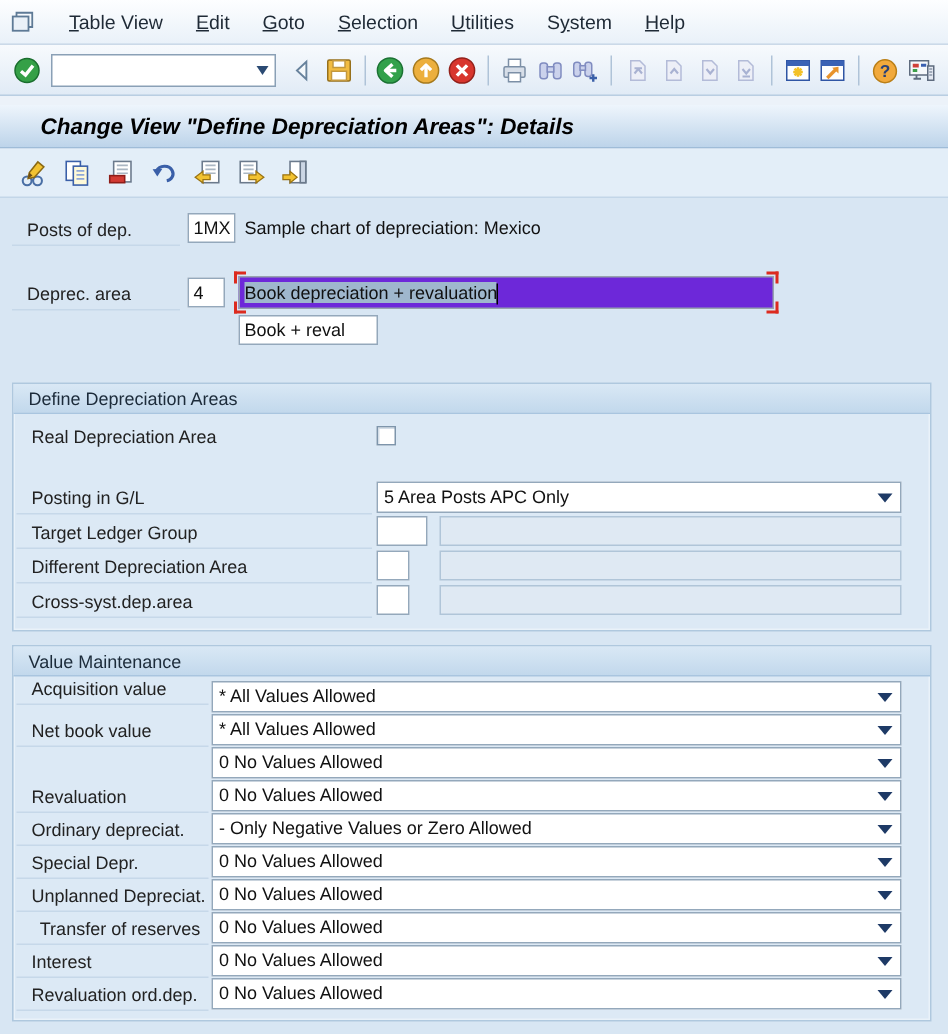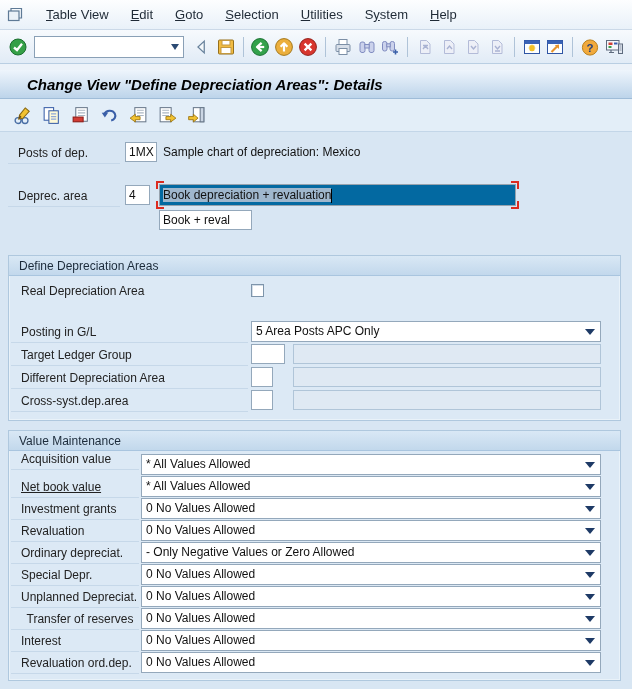--- a/index.html
+++ b/index.html
@@ -94,21 +94,21 @@
   }
   .dropdown .dd-arrow {
     position:absolute; right:5px; top:7px; width:0; height:0;
     border-left:5px solid transparent; border-right:5px solid transparent;
     border-top:6px solid #1E3A66;
   }
   
   .focus-wrap { position:absolute; }
   .name-field {
     position:absolute; left:0; top:2px; right:0; height:22px;
-    background:#0369a1; border:1px solid #97A3AE;
+    background:#6d28d9; border:1px solid #97A3AE;
     line-height:20px; padding-left:3px; color:#111; white-space:nowrap; overflow:hidden;
   }
   .sel { background:#9FB7CD; }
   .caret { display:inline-block; width:1px; height:14px; background:#000; vertical-align:middle; margin-left:0px; }
   .fc { position:absolute; width:8px; height:8px; }
   .fc-tl { left:-3px; top:-1px; border-left:2px solid #DC2B1F; border-top:2px solid #DC2B1F; }
   .fc-tr { right:-3px; top:-1px; border-right:2px solid #DC2B1F; border-top:2px solid #DC2B1F; }
   .fc-bl { left:-3px; bottom:-1px; border-left:2px solid #DC2B1F; border-bottom:2px solid #DC2B1F; }
   .fc-br { right:-3px; bottom:-1px; border-right:2px solid #DC2B1F; border-bottom:2px solid #DC2B1F; }
   
@@ -372,24 +372,23 @@
     <div class="text-input" style="left:242px; top:134px; width:22px;"></div>
     <div class="gray-input" style="left:284px; top:134px; width:308px;"></div>
   </div>
 
   <div class="groupbox" style="left:8px; top:298px; width:613px; height:251px;">
     <div class="group-header"><span>Value Maintenance</span></div>
 
     <div class="label-cell" style="left:2px; top:18px; width:128px;"><span>Acquisition value</span></div>
     <div class="dropdown" style="left:132px; top:23px; width:460px;"><span>* All Values Allowed</span><span class="dd-arrow"></span></div>
 
-    <div class="label-cell" style="left:2px; top:46px; width:128px;text-decoration:underline;"><span>Net book value</span></div>
+    <div class="label-cell" style="left:2px; top:46px; width:128px;"><span>Net book value</span></div>
     <div class="dropdown" style="left:132px; top:45px; width:460px;"><span>* All Values Allowed</span><span class="dd-arrow"></span></div>
 
-    <div class="label-cell" style="left:2px; top:68px; width:128px;"><span>Investment grants</span></div>
     <div class="dropdown" style="left:132px; top:67px; width:460px;"><span>0 No Values Allowed</span><span class="dd-arrow"></span></div>
 
     <div class="label-cell" style="left:2px; top:90px; width:128px;"><span>Revaluation</span></div>
     <div class="dropdown" style="left:132px; top:89px; width:460px;"><span>0 No Values Allowed</span><span class="dd-arrow"></span></div>
 
     <div class="label-cell" style="left:2px; top:112px; width:128px;"><span>Ordinary depreciat.</span></div>
     <div class="dropdown" style="left:132px; top:111px; width:460px;"><span>- Only Negative Values or Zero Allowed</span><span class="dd-arrow"></span></div>
 
     <div class="label-cell" style="left:2px; top:134px; width:128px;"><span>Special Depr.</span></div>
     <div class="dropdown" style="left:132px; top:133px; width:460px;"><span>0 No Values Allowed</span><span class="dd-arrow"></span></div>

